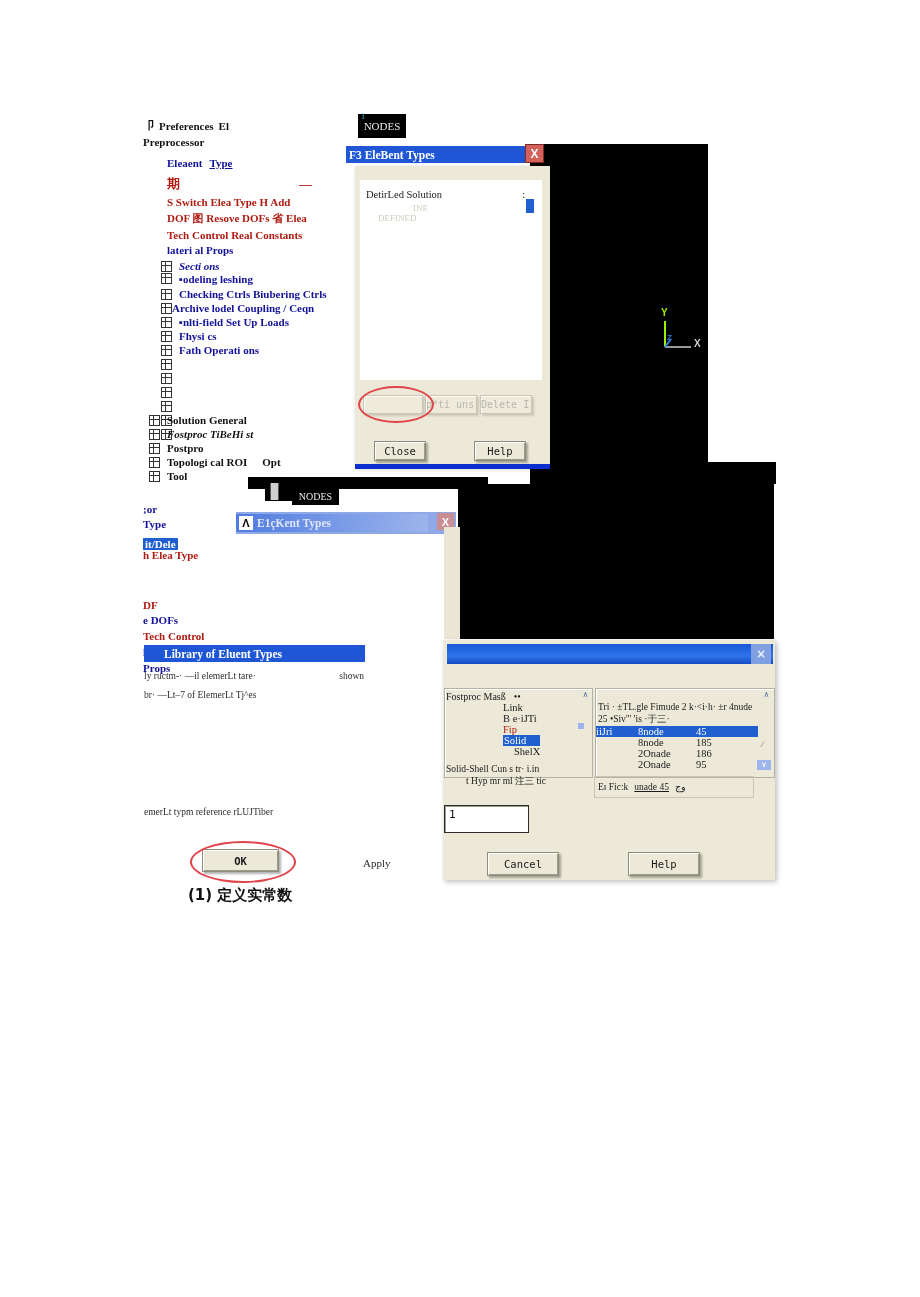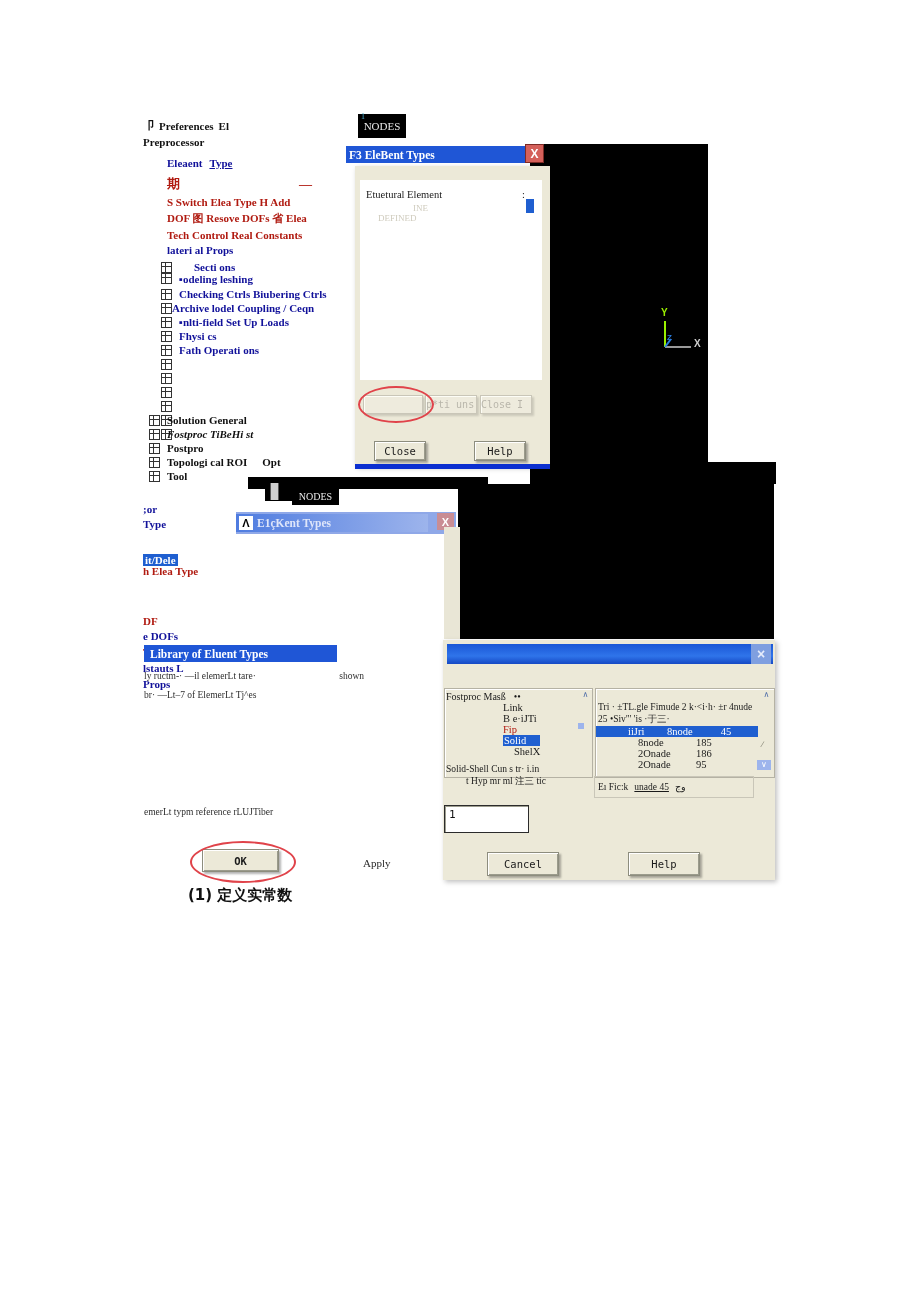--- a/index.html
+++ b/index.html
@@ -13,21 +13,21 @@
   .tree-red{color:#b01a10;font-weight:bold;font-size:11px;font-family:"Liberation Serif",serif;}
   .tree-black{color:#111111;font-weight:bold;font-size:11px;font-family:"Liberation Serif",serif;}
 
   .plus-box{display:inline-block;width:9px;height:9px;border:1px solid #333;
             position:relative;vertical-align:middle;background:#fff;}
   .plus-box:before{content:"";position:absolute;left:3px;top:0;width:1px;height:9px;background:#333;}
   .plus-box:after{content:"";position:absolute;top:3px;left:0;height:1px;width:9px;background:#333;}
 
   .hl-blue{background:#1f5fd0;color:#ffffff;padding:0 2px;}
   .hl-band{background:#1f56d6;color:#ffffff;font-weight:bold;font-size:11.5px;
-           padding:2px 6px;font-family:"Liberation Serif",serif;}
+           padding:2px 20px;font-family:"Liberation Serif",serif;}
   .dlg-face{background:#ece9d8;}
   .xbtn{background:#d4605a;color:#fff;font-weight:bold;font-size:12px;
         width:17px;height:17px;display:flex;align-items:center;justify-content:center;
         border:1px solid #7d2b26;font-family:"Liberation Sans",sans-serif;}
   .xbtn2{background:#7f9fe0;color:#e6ecfb;font-weight:bold;font-size:14px;
         width:20px;height:20px;display:flex;align-items:center;justify-content:center;
         font-family:"Liberation Sans",sans-serif;}
 
   .btn95{background:#ece9d8;border:1px solid #8d8d7e;
          box-shadow:inset 1px 1px 0 #ffffff, inset -1px -1px 0 #9b9b8c, 2px 2px 2px rgba(0,0,0,.30);
@@ -85,21 +85,21 @@
       <span style="color:#b01a10;font-weight:bold;font-size:13px;">—</span>
     </div>
 
     <div class="tree-red" style="margin-bottom:3px;">S Switch Elea Type H Add</div>
     <div class="tree-red" style="margin-bottom:3px;">DOF 图  Resove DOFs 省  Elea</div>
     <div class="tree-red" style="margin-bottom:3px;">Tech Control Real Constants</div>
     <div class="tree-blue" style="margin-bottom:3px;">lateri al Props</div>
   </div>
 
   <div style="margin-left:18px;margin-top:2px;">
-    <div style="display:flex;align-items:flex-end;gap:22px;height:14px;">
+    <div style="display:flex;align-items:center;gap:7px;height:14px;font-style:italic;">
       <span class="plus-box"></span>
       <span class="tree-blue">Secti ons</span>
     </div>
     <div style="display:flex;align-items:flex-start;gap:7px;height:14px;">
       <span class="plus-box"></span>
       <span class="tree-blue">▪odeling leshing</span>
     </div>
     <div style="display:flex;align-items:center;gap:7px;height:14px;">
       <span class="plus-box"></span>
       <span class="tree-blue">Checking Ctrls Biubering Ctrls</span>
@@ -198,36 +198,36 @@
 <div class="abs" style="left:346px;top:146px;width:180px;height:17px;background:#1f56d6;
             display:flex;align-items:center;padding:0 3px;">
   <span style="color:#fff;font-weight:bold;font-size:11.5px;font-family:'Liberation Serif',serif;">F3 EleBent Types</span>
 </div>
 <div class="abs xbtn" style="left:525px;top:144px;">
   <span>X</span>
 </div>
 
 <div class="abs" style="left:360px;top:180px;width:182px;height:200px;background:#ffffff;"></div>
 <div class="abs nosel" style="left:366px;top:189px;display:flex;gap:80px;">
-  <span style="font-size:10.5px;color:#1a1a1a;font-family:'Liberation Serif',serif;">Etuetural Element</span>
+  <span style="font-size:10.5px;color:#1a1a1a;font-family:'Liberation Serif',serif;">DetirLed Solution</span>
   <span style="font-size:10.5px;color:#1a1a1a;font-family:'Liberation Serif',serif;">:</span>
 </div>
 <div class="abs ghost" style="left:378px;top:203px;margin-left:35px;">INE</div>
 <div class="abs ghost" style="left:378px;top:213px;">DEFINED</div>
 
 <div class="abs" style="left:526px;top:199px;width:8px;height:14px;background:#1f5fd0;"></div>
 
 <div class="abs btn-faint" style="left:363px;top:395px;width:58px;height:17px;">
   <span></span>
 </div>
 <div class="abs btn-faint" style="left:425px;top:395px;width:50px;height:17px;">
   <span>p*ti uns</span>
 </div>
 <div class="abs btn-faint" style="left:480px;top:395px;width:50px;height:17px;">
-  <span>Close I</span>
+  <span>Delete I</span>
 </div>
 
 <div class="abs ellipse" style="left:358px;top:386px;width:72px;height:33px;"></div>
 
 <div class="abs btn95" style="left:374px;top:441px;width:50px;height:18px;">
   <span>Close</span>
 </div>
 <div class="abs btn95" style="left:474px;top:441px;width:50px;height:18px;">
   <span>Help</span>
 </div>
@@ -257,21 +257,21 @@
 <div class="abs" style="left:437px;top:513px;width:17px;height:17px;background:#c98d94;
             display:flex;align-items:center;justify-content:center;
             color:#fff;font-weight:bold;font-size:11px;font-family:'Liberation Sans',sans-serif;">
   <span>X</span>
 </div>
 <div class="abs" style="left:444px;top:527px;width:16px;height:112px;background:#e9e6d6;"></div>
 
 <div class="abs nosel" style="left:143px;top:503px;width:120px;">
   <div class="tree-blue" style="height:15px;">;or</div>
   <div class="tree-blue" style="height:16px;">Type</div>
-  <div style="height:15px;margin-top:16px;">
+  <div style="height:15px;">
     <span class="hl-blue" style="font-weight:bold;font-size:11px;font-family:'Liberation Serif',serif;">it/Dele</span>
   </div>
   <div class="tree-red" style="height:16px;">h Elea Type</div>
   <div class="tree-red" style="height:15px;margin-top:34px;">DF</div>
   <div class="tree-blue" style="height:16px;">e DOFs</div>
   <div class="tree-red" style="height:16px;">Tech Control</div>
   <div class="tree-blue" style="height:16px;">lstauts L</div>
   <div class="tree-blue" style="height:16px;">Props</div>
 </div>
 
@@ -331,21 +331,21 @@
 
 <div class="abs listbox" style="left:595px;top:688px;width:178px;height:88px;background:#ece9d8;"></div>
 <div class="abs scroll-arrow" style="left:762px;top:690px;width:9px;">
   <span>∧</span>
 </div>
 <div class="abs nosel" style="left:598px;top:702px;font-size:9.5px;color:#1a1a1a;font-family:'Liberation Serif',serif;">Tri ·  ±TL.gle Fimude 2 k·&lt;i·h·  ±r 4nude</div>
 <div class="abs nosel" style="left:598px;top:713px;font-size:9.5px;color:#1a1a1a;font-family:'Liberation Serif',serif;">25 •Siv"' 'is ·于三·</div>
 
 <div class="abs" style="left:596px;top:726px;width:162px;">
   <div class="list-row list-sel" style="height:11px;align-items:center;">
-    <span style="width:42px;margin-left:32px;">iiJri</span>
+    <span style="width:42px;">iiJri</span>
     <span style="width:58px;">8node</span>
     <span style="width:40px;">45</span>
   </div>
   <div class="list-row" style="height:11px;align-items:center;">
     <span style="width:42px;"></span>
     <span style="width:58px;">8node</span>
     <span style="width:40px;">185</span>
   </div>
   <div class="list-row" style="height:11px;align-items:center;">
     <span style="width:42px;"></span>

